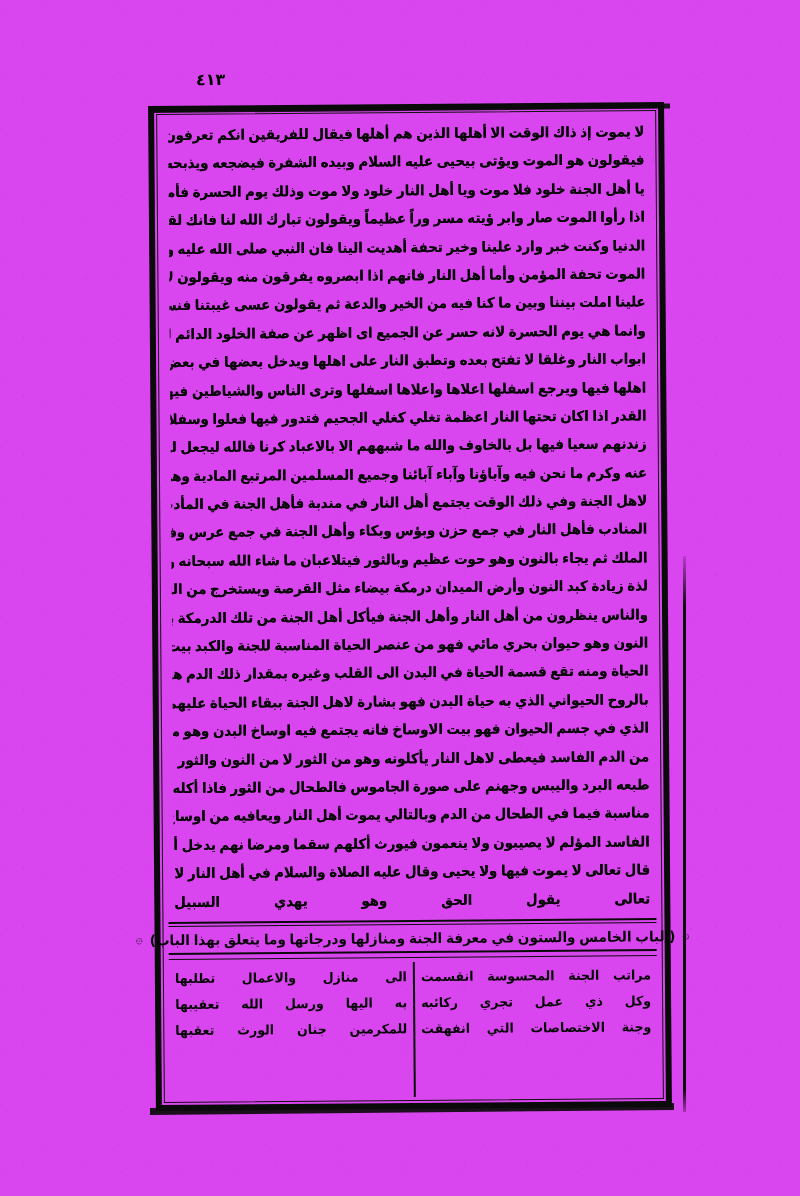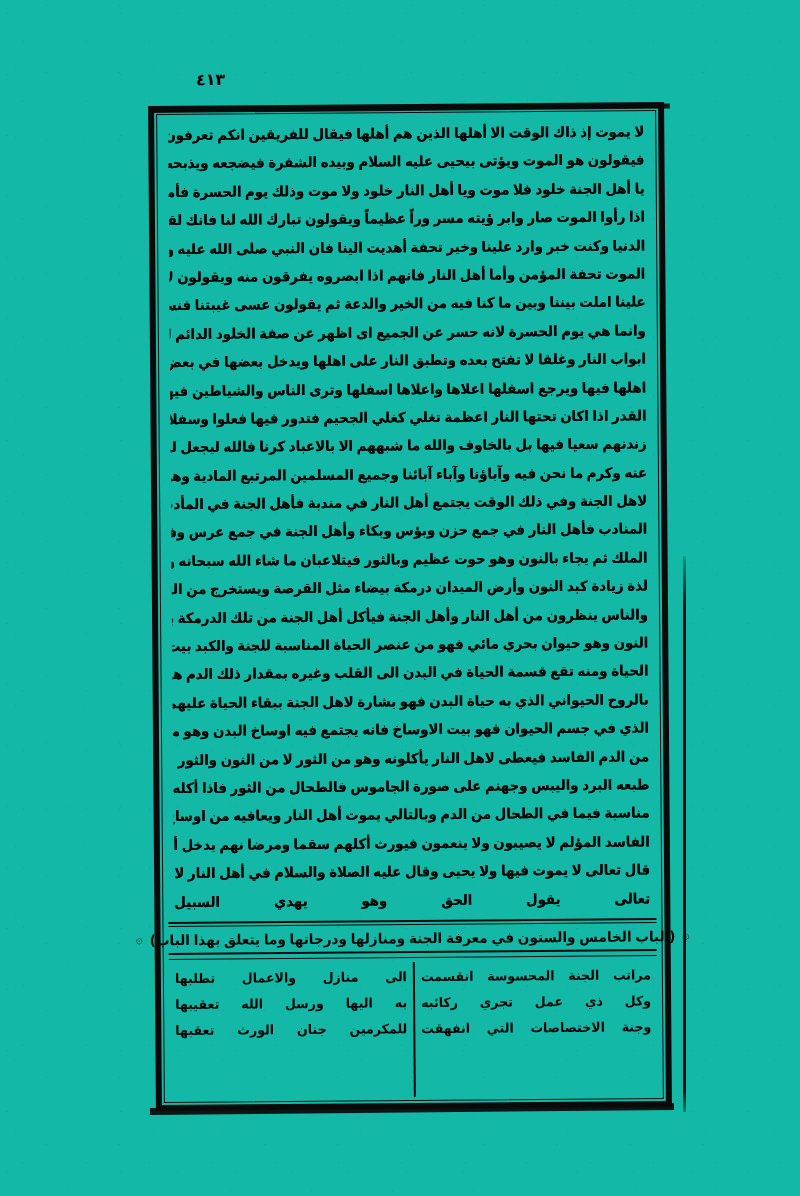--- a/index.html
+++ b/index.html
@@ -13,21 +13,21 @@
     height: 1196px;
     position: relative;
     overflow: hidden;
     font-family: "DejaVu Sans", "Liberation Sans", sans-serif;
   }
 
   
   #scan-page {
     position: absolute;
     inset: 0;
-    background: #14b8a6;
+    background: #d946ef;
   }
 
   
   #paper-grain {
     position: absolute;
     inset: 0;
     pointer-events: none;
     opacity: .055;
     background-image:
       radial-gradient(circle at 12% 22%, #000 0.6px, transparent 0.9px),

